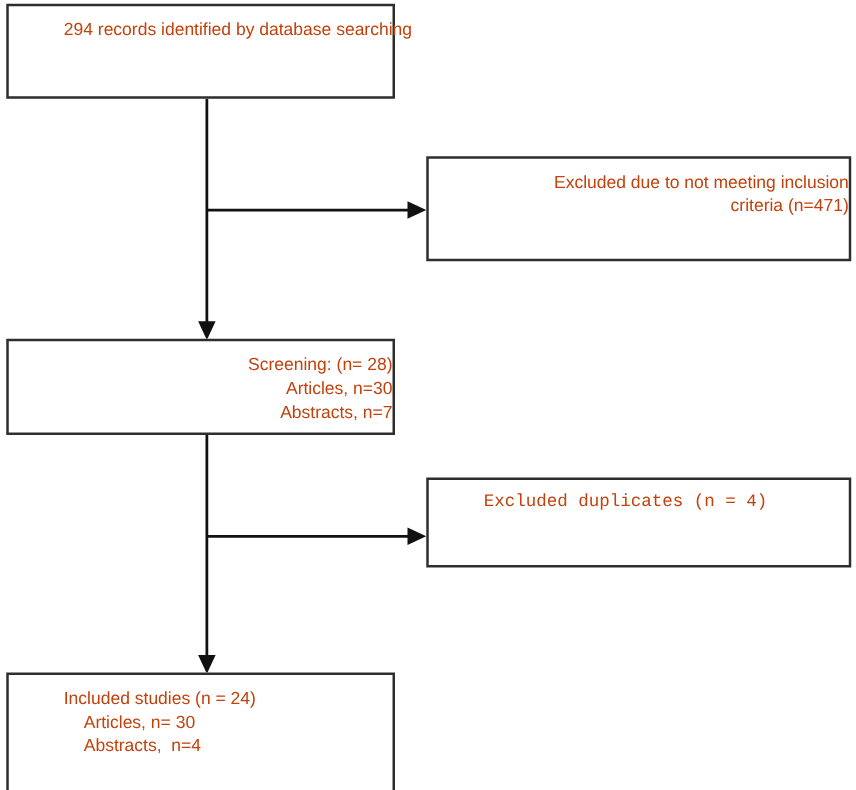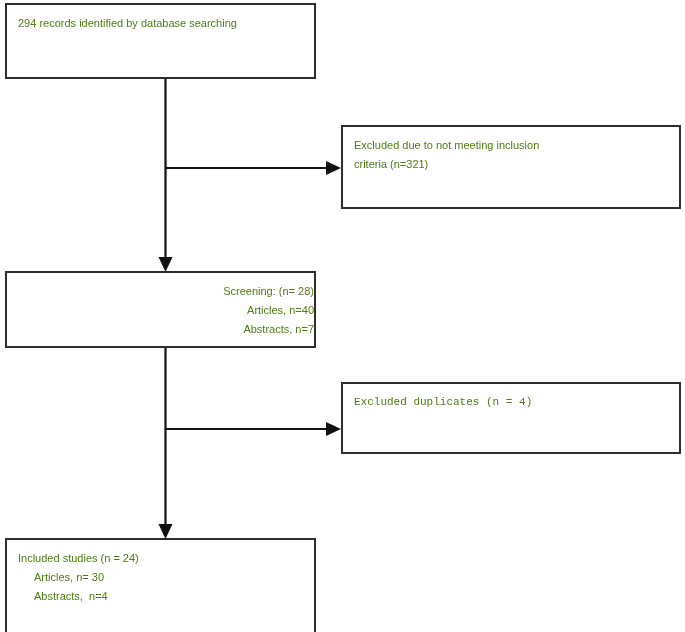--- a/index.html
+++ b/index.html
@@ -26,33 +26,34 @@
 
   .flow-box {
     position: absolute;
     box-sizing: border-box;
     border: 2px solid #2e2e2e;
     background: #ffffff;
     padding: 9px 0 0 0;
   }
 
   .box-line {
-    font-size: 11px;
+    font-size: 14px;
     line-height: 19px;
     white-space: pre;
-    color: #4d7c0f;
+    color: #c2410c;
     padding-left: 11px;
+    margin-left: 33px;
   }
   .box-line.indent {
     padding-left: 27px;
   }
 
   
   #box-identified   { left: 5px;   top: 3px;   width: 311px; height: 76px; }
-  #box-excluded-1   { left: 341px; top: 125px; width: 340px; height: 84px; }
+  #box-excluded-1   { left: 341px; top: 125px; width: 340px; height: 84px; text-align: right; }
   #box-screening    { left: 5px;   top: 271px; width: 311px; height: 77px; text-align: right; }
   #box-excluded-2   { left: 341px; top: 382px; width: 340px; height: 72px; font-family: Liberation Mono, monospace; }
   #box-included     { left: 5px;   top: 538px; width: 311px; height: 108px; }
 
   svg.connectors {
     position: absolute;
     left: 0;
     top: 0;
     width: 685px;
     height: 632px;
@@ -80,26 +81,26 @@
     <line x1="165.5" y1="429" x2="333" y2="429"></line>
     <polygon points="341,429 326,422 326,436"></polygon>
   </svg>
 
   <div class="flow-box" id="box-identified">
     <div class="box-line">294 records identified by database searching</div>
   </div>
 
   <div class="flow-box" id="box-excluded-1">
     <div class="box-line">Excluded due to not meeting inclusion</div>
-    <div class="box-line">criteria (n=321)</div>
+    <div class="box-line">criteria (n=471)</div>
   </div>
 
   <div class="flow-box" id="box-screening">
     <div class="box-line">Screening: (n= 28)</div>
-    <div class="box-line indent">Articles, n=40</div>
+    <div class="box-line indent">Articles, n=30</div>
     <div class="box-line indent">Abstracts, n=7</div>
   </div>
 
   <div class="flow-box" id="box-excluded-2">
     <div class="box-line">Excluded duplicates (n = 4)</div>
   </div>
 
   <div class="flow-box" id="box-included">
     <div class="box-line">Included studies (n = 24)</div>
     <div class="box-line indent">Articles, n= 30</div>

